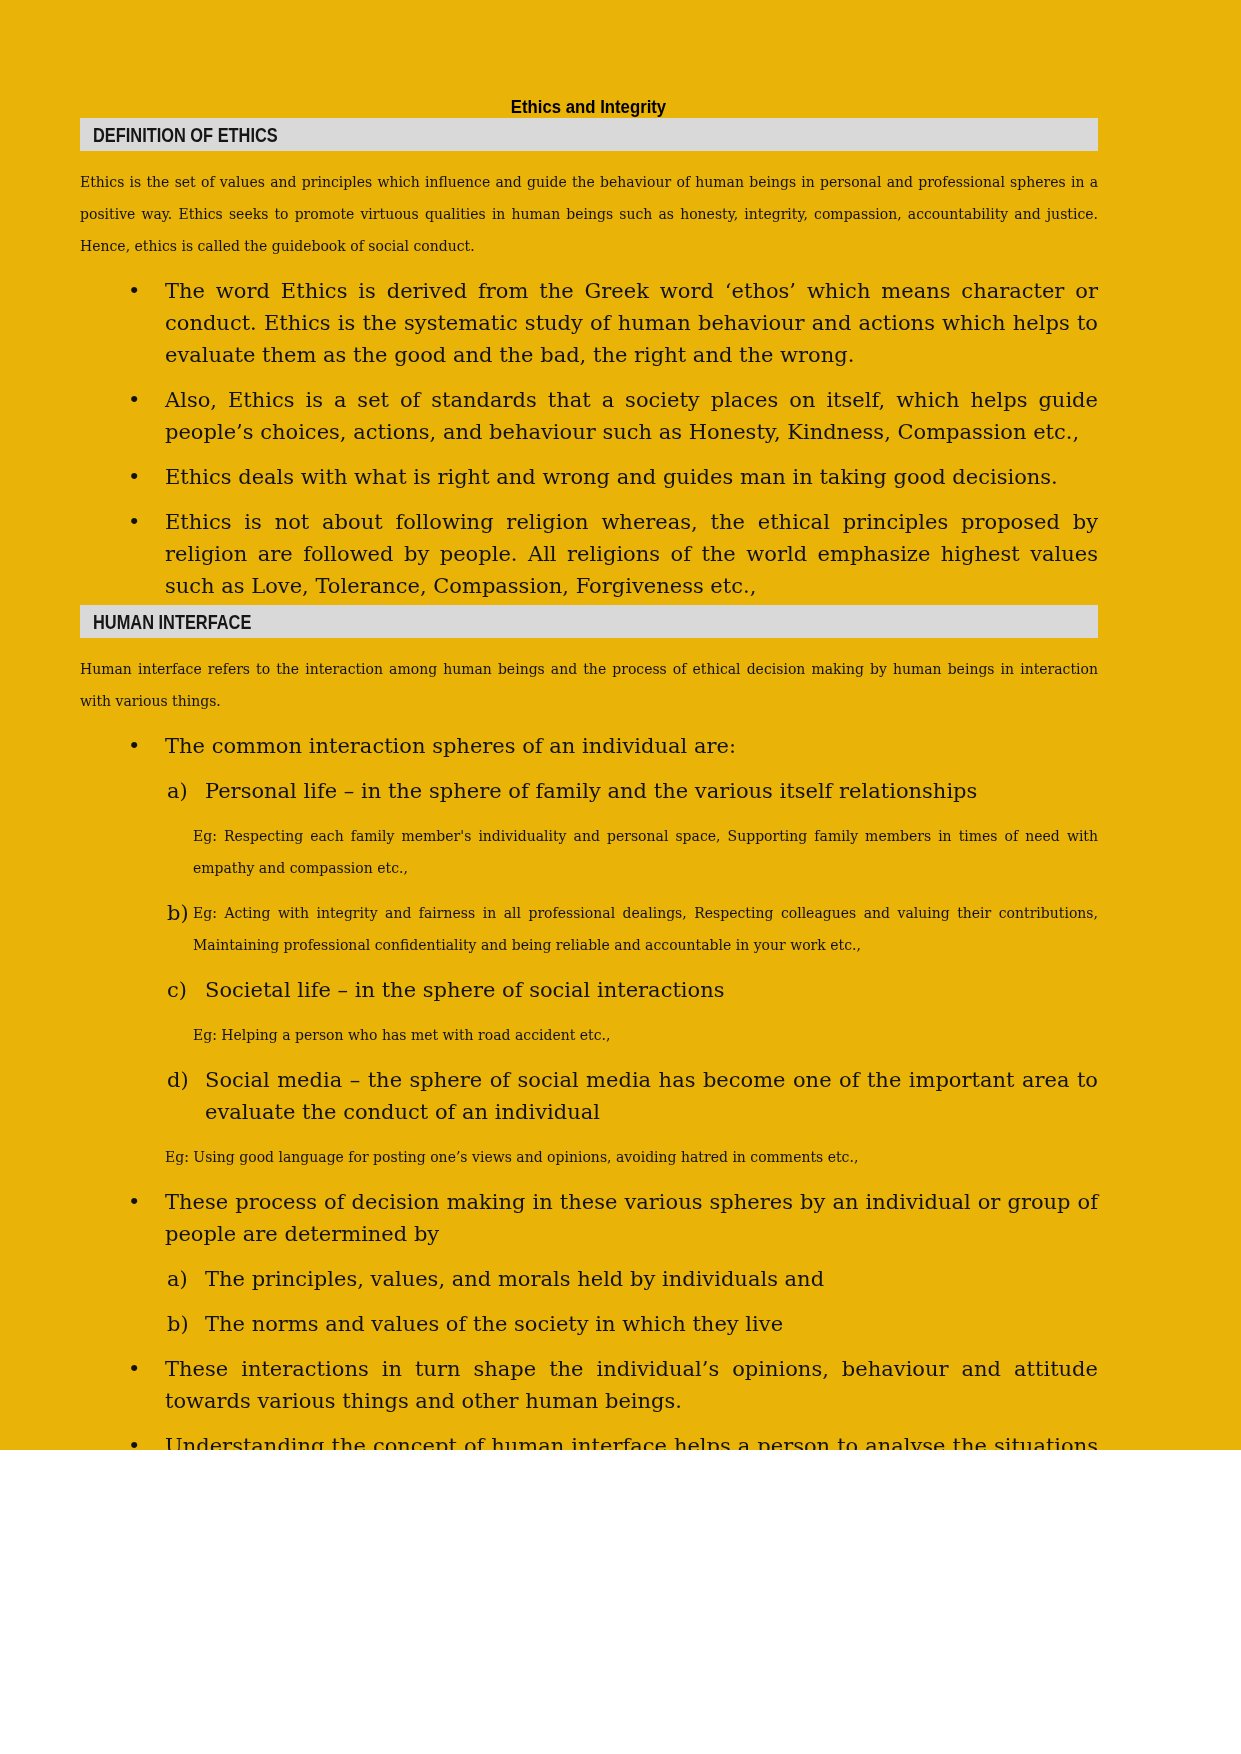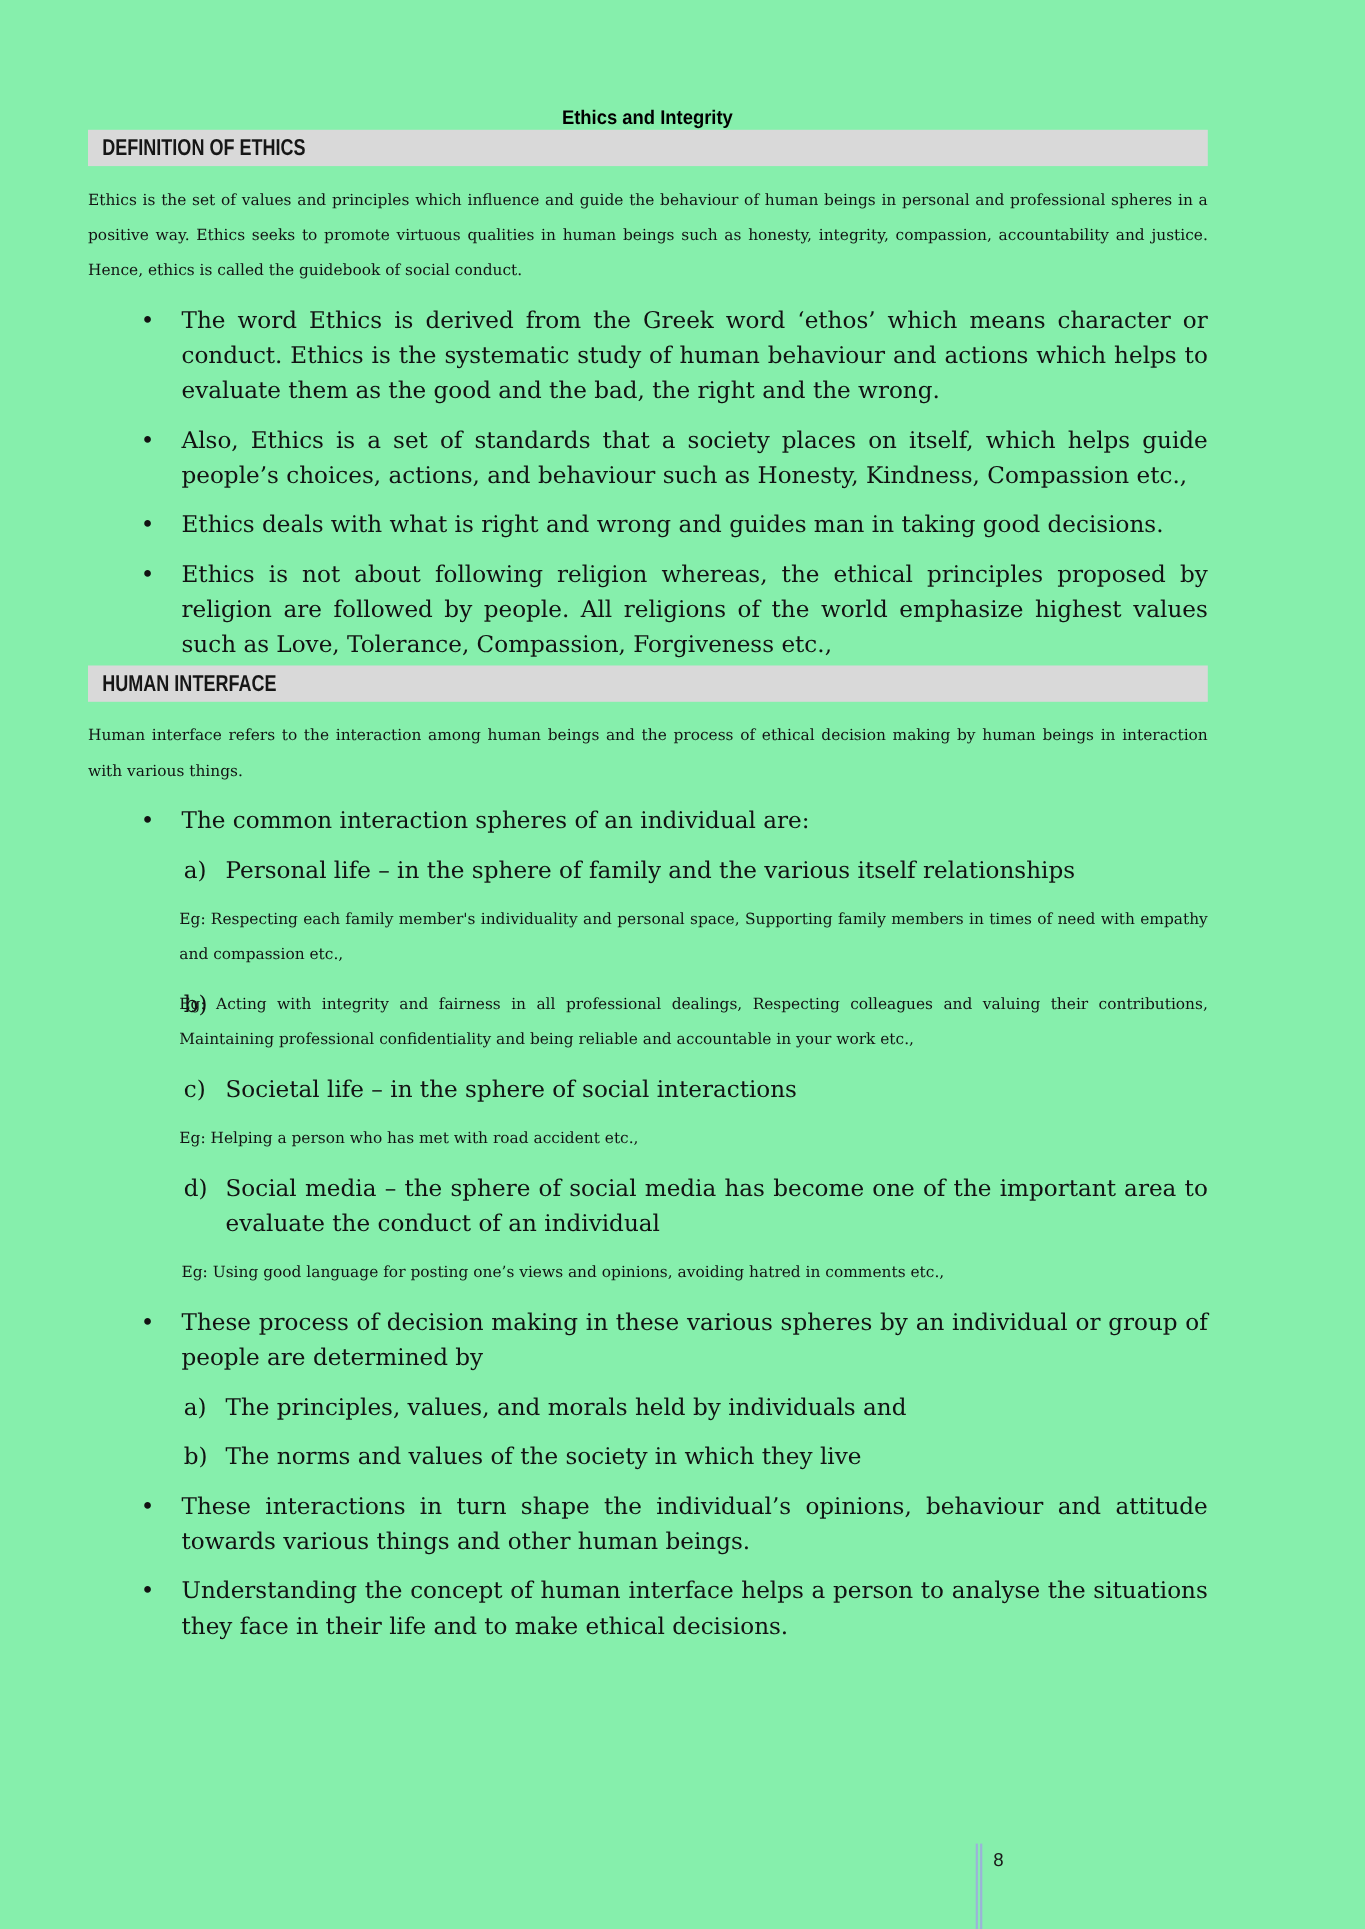--- a/index.html
+++ b/index.html
@@ -1,20 +1,20 @@
 <!DOCTYPE html>
 <html><head>
 <meta charset="utf-8">
 <style>
   html, body { margin: 0; padding: 0; background: #ffffff; }
   .page {
     position: relative;
     width: 1241px;
-    height: 1754px;
-    background: #86efac;
+    height: 1450px;
+    background: #eab308;
     overflow: hidden;
     font-family: "DejaVu Serif", serif;
     color: #121212;
   }
   .content {
     position: absolute;
     left: 80px;
     top: 0;
     width: 1018px;
   }
@@ -52,21 +52,21 @@
     margin-top: 13px;
     padding-left: 85px;
   }
   .li .marker {
     position: absolute;
     left: 48px;
     top: 0;
   }
   .li.lvl2 { padding-left: 125px; }
   .li.lvl2 .marker { left: 87px; font-style: normal; }
-  .eg-lvl2 { margin: 13px 0 0 83px; }
+  .eg-lvl2 { margin: 13px 0 0 113px; }
   .eg-lvl1 { margin: 13px 16px 0 85px; }
   .footer-rule {
     position: absolute;
     left: 887px;
     top: 1676px;
     height: 78px;
     width: 2px;
     border-left: 2px solid #9bb3d9;
     border-right: 2px solid #9bb3d9;
   }

